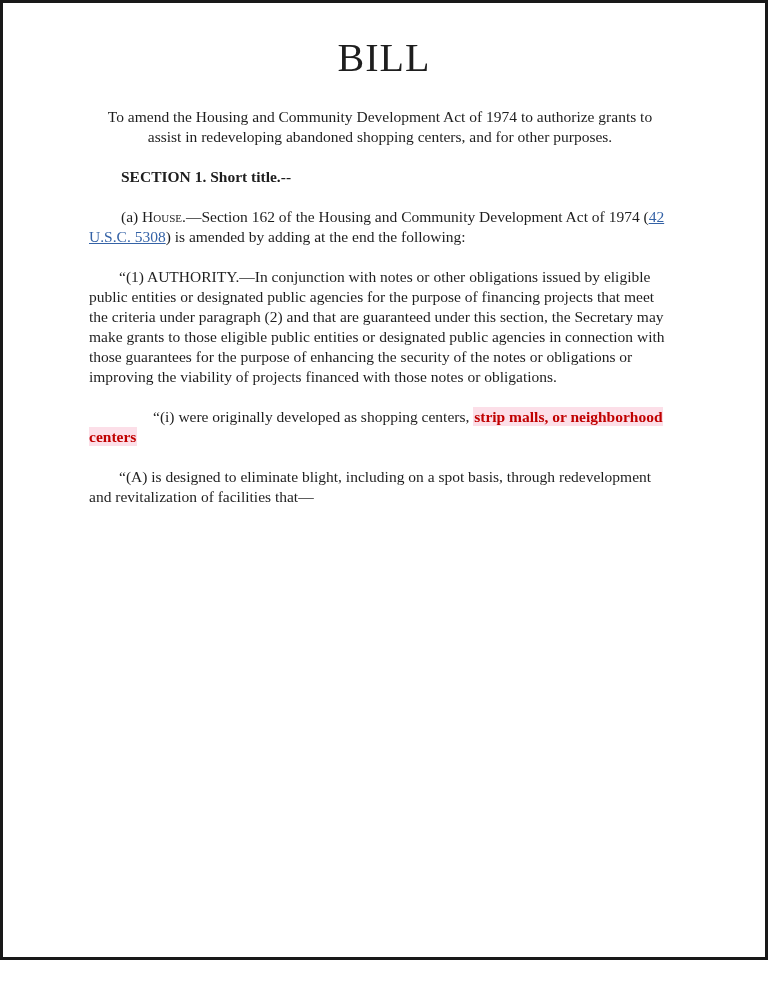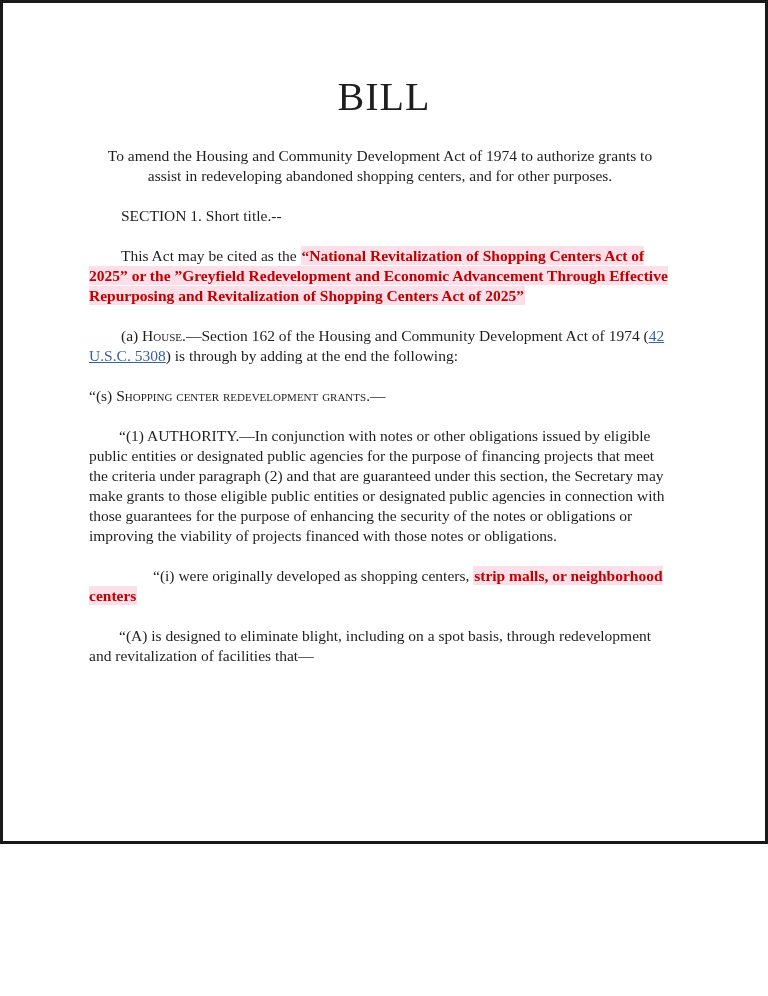--- a/index.html
+++ b/index.html
@@ -4,25 +4,25 @@
 <style>
   html, body {
     margin: 0;
     padding: 0;
     background: #ffffff;
     font-family: "Liberation Serif", "DejaVu Serif", serif;
   }
   .page {
     position: relative;
     width: 768px;
-    height: 844px;
+    height: 960px;
     box-sizing: border-box;
     background: #ffffff;
     border: 3px solid var(--frame-dark, #181818);
-    padding: 71px 86px 0 86px;
+    padding: 32px 86px 0 86px;
     overflow: hidden;
     color: var(--body-ink, #1e1e1e);
   }
   h1.bill-title {
     font-size: 40px;
     font-weight: 400;
     line-height: 46px;
     text-align: center;
     letter-spacing: 1px;
     margin: 0 0 26px 0;
@@ -34,21 +34,21 @@
   }
   .lv-center { text-align: center; text-indent: 0; padding: 0 14px; }
   .lv-enact  { text-indent: 20px; font-style: italic; }
   .lv-base   { text-indent: 32px; }
   .lv-s      { margin-left: 34px; text-indent: 0; }
   .lv-one    { margin-left: 34px; text-indent: 30px; }
   .lv-A      { margin-left: 56px; text-indent: 30px; }
   .lv-i      { margin-left: 64px; text-indent: 64px; }
 
   .seg-normal { }
-  .seg-bold   { font-weight: normal; }
+  .seg-bold   { font-weight: bold; }
   .seg-smallcaps { font-variant: small-caps; }
   .seg-insert {
     color: var(--insert-red, #c00000);
     font-weight: bold;
     background: var(--highlight-pink, #fcdfe8);
     padding: 1px 1px;
   }
   .seg-insert-plain {
     color: var(--insert-red, #c00000);
     font-weight: bold;
@@ -60,20 +60,18 @@
   }
 </style>
 </head>
 <body>
 
 <div class="page">
   <h1 class="bill-title">BILL</h1>
   <div id="bill-body">
       <p class="para lv-center"><span class="seg-normal">To amend the Housing and Community Development Act of 1974 to authorize grants to assist in redeveloping abandoned shopping centers, and for other purposes.</span></p>
       <p class="para lv-base"><span class="seg-bold">SECTION 1. Short title.--</span></p>
-      <p class="para lv-base"><span class="seg-normal">This Act may be cited as the </span><span class="seg-insert">“National Revitalization of Shopping Centers Act of 2025” or the ”Greyfield Redevelopment and Economic Advancement Through Effective Repurposing and Revitalization of Shopping Centers Act of 2025”</span></p>
-      <p class="para lv-base"><span class="seg-normal">(a) </span><span class="seg-smallcaps">House</span><span class="seg-normal">.—Section 162 of the Housing and Community Development Act of 1974 (</span><a href="#" class="seg-link">42 U.S.C. 5308</a><span class="seg-normal">) is through by adding at the end the following:</span></p>
-      <p class="para lv-s"><span class="seg-normal">“(s) </span><span class="seg-smallcaps">Shopping center redevelopment grants</span><span class="seg-normal">.—</span></p>
+      <p class="para lv-base"><span class="seg-normal">(a) </span><span class="seg-smallcaps">House</span><span class="seg-normal">.—Section 162 of the Housing and Community Development Act of 1974 (</span><a href="#" class="seg-link">42 U.S.C. 5308</a><span class="seg-normal">) is amended by adding at the end the following:</span></p>
       <p class="para lv-one"><span class="seg-normal">“(1) AUTHORITY.—In conjunction with notes or other obligations issued by eligible public entities or designated public agencies for the purpose of financing projects that meet the criteria under paragraph (2) and that are guaranteed under this section, the Secretary may make grants to those eligible public entities or designated public agencies in connection with those guarantees for the purpose of enhancing the security of the notes or obligations or improving the viability of projects financed with those notes or obligations.</span></p>
       <p class="para lv-i"><span class="seg-normal">“(i) were originally developed as shopping centers, </span><span class="seg-insert">strip malls, or neighborhood centers</span></p>
       <p class="para lv-A"><span class="seg-normal">“(A) is designed to eliminate blight, including on a spot basis, through redevelopment and revitalization of facilities that—</span></p>
     </div>
 </div>
 
 </body></html>

